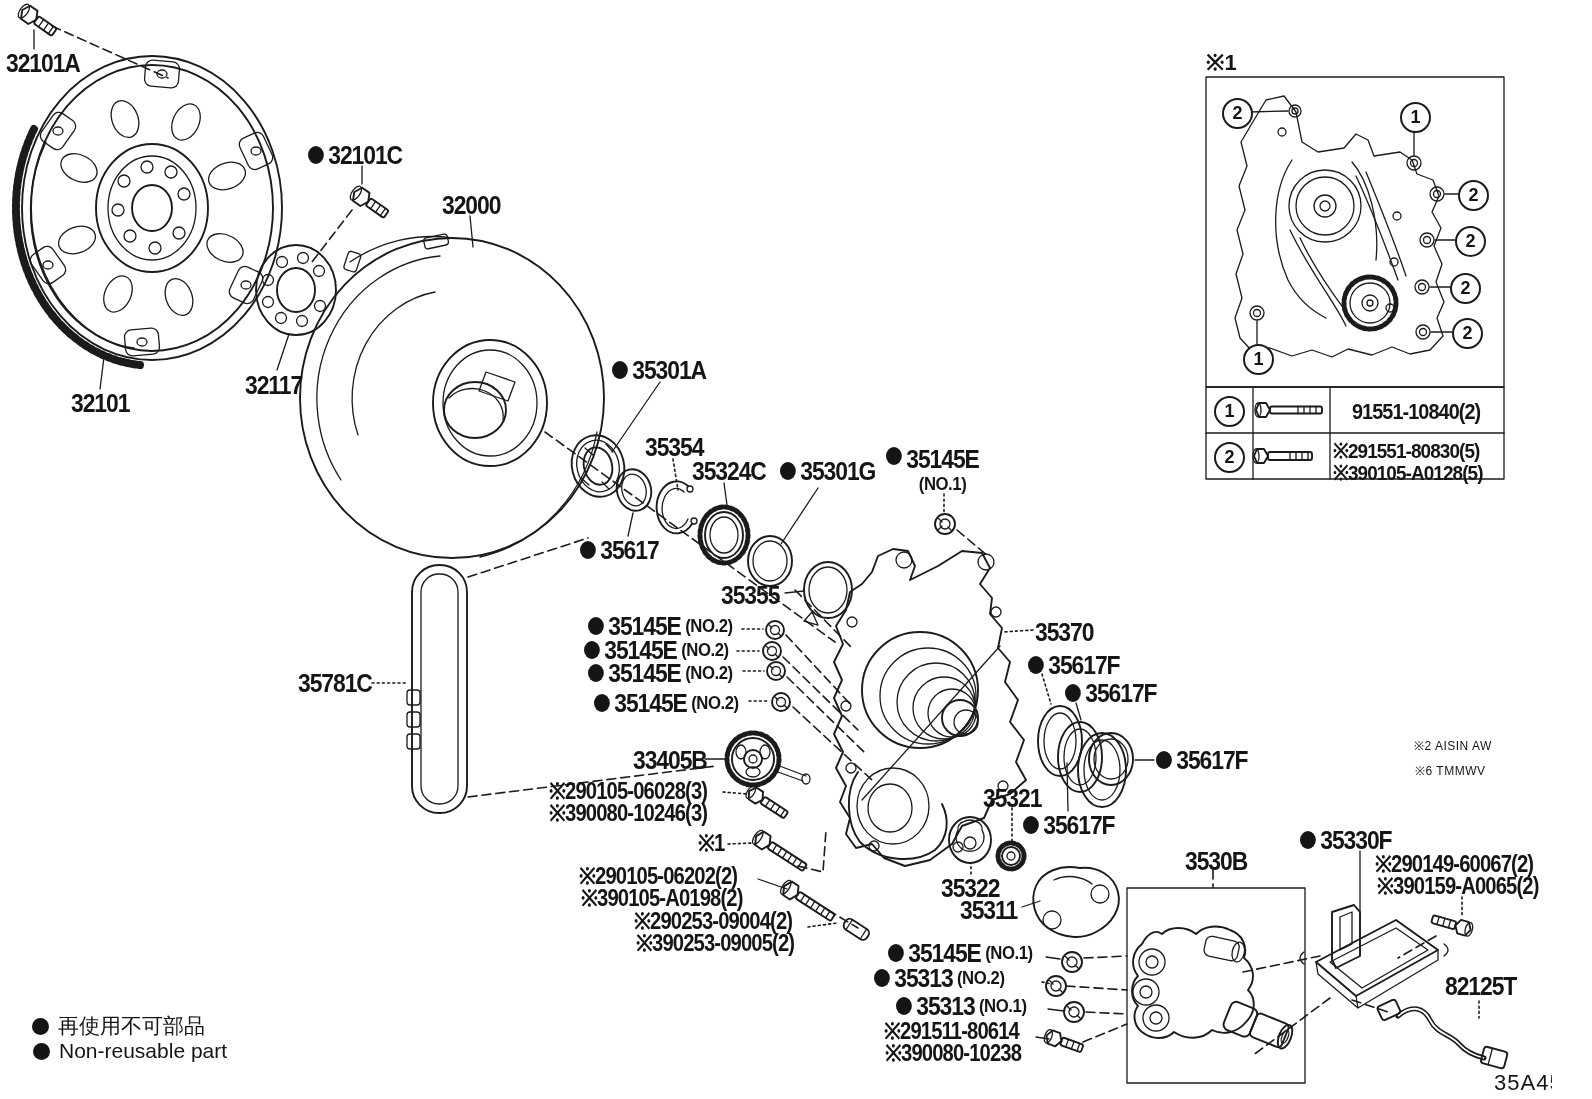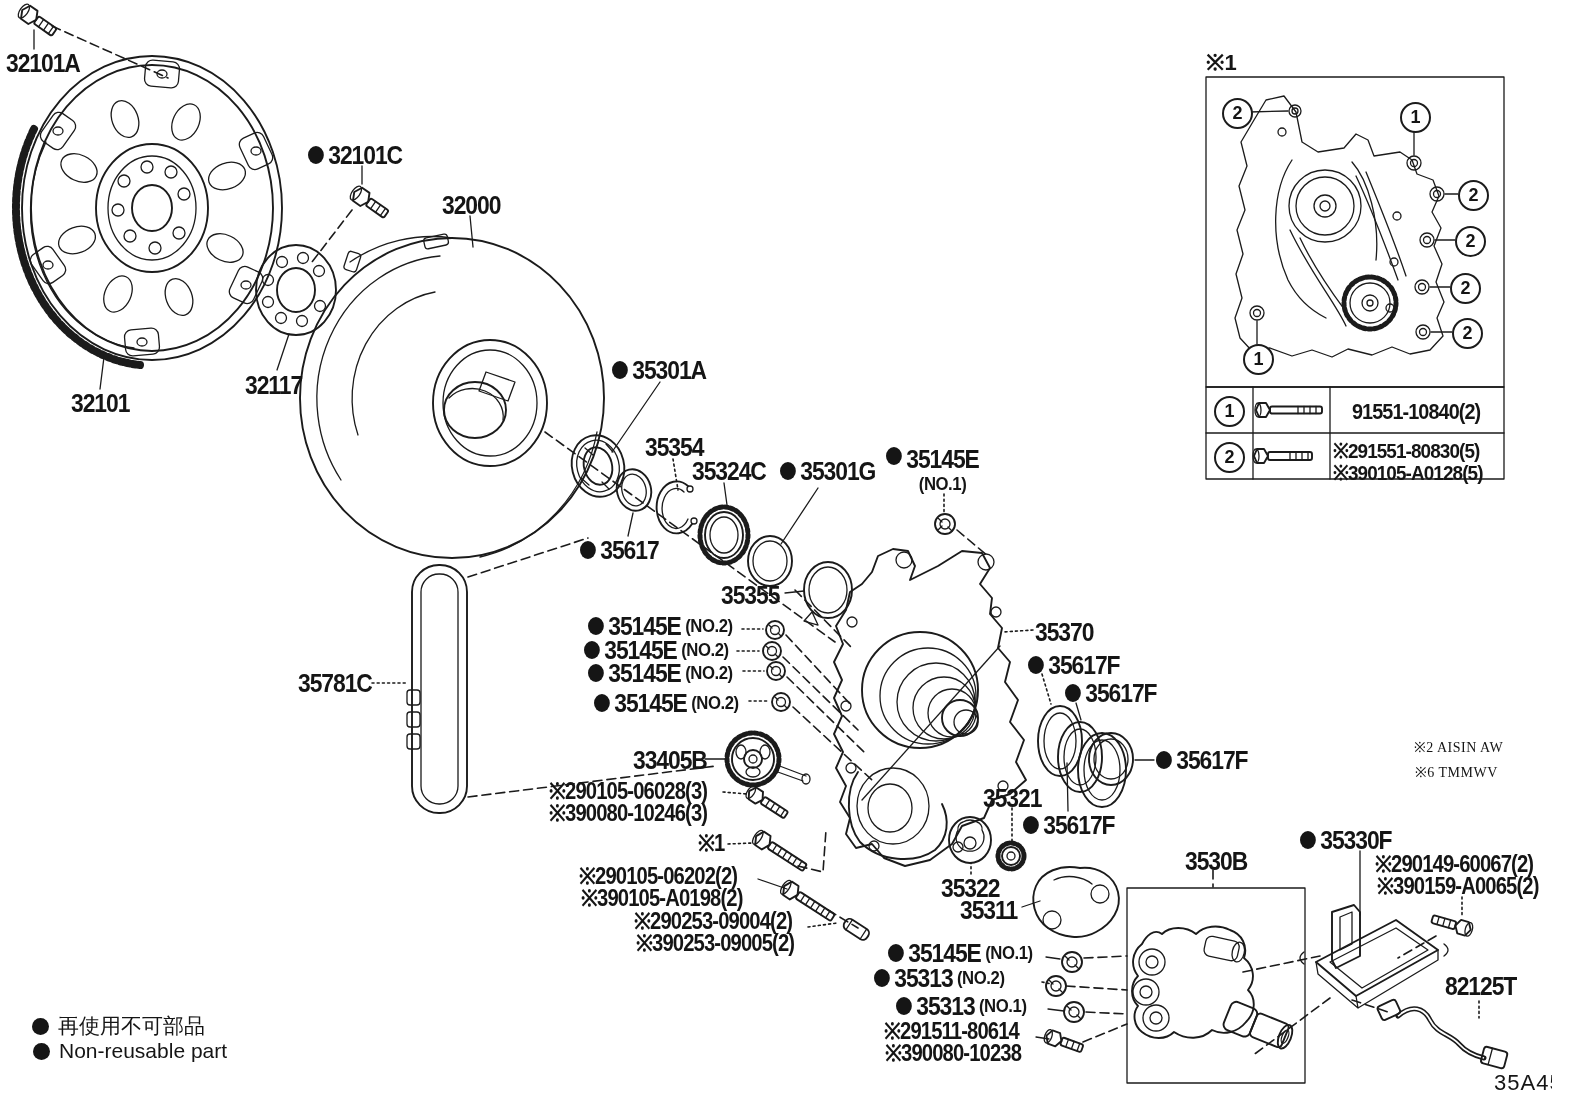--- a/index.html
+++ b/index.html
@@ -17,21 +17,21 @@
   .lbl{position:absolute;display:flex;align-items:center;gap:5px;
        font-weight:700;font-size:26px;line-height:.95;letter-spacing:-1.2px;
        white-space:nowrap;transform:scaleX(.88);transform-origin:left top;}
   .lbl .dot{width:18px;height:18px;border-radius:50%;background:#151515;flex:none;}
   .sub{font-size:19px;font-weight:700;letter-spacing:-.5px;}
   .pn{font-size:23px;letter-spacing:-1px;}
   .stack{display:flex;flex-direction:column;align-items:center;gap:3px;}
   .co{position:absolute;width:27px;height:27px;border:2px solid #1b1b1b;border-radius:50%;
       background:#fff;display:flex;align-items:center;justify-content:center;
       font-weight:700;font-size:18px;}
-  .note{position:absolute;font-size:14px;font-weight:400;letter-spacing:.5px;white-space:nowrap;font-family:Liberation Serif, serif;}
+  .note{position:absolute;font-size:12px;font-weight:400;letter-spacing:.5px;white-space:nowrap;}
   .legend-row{position:absolute;display:flex;align-items:center;gap:9px;font-size:21px;font-weight:400;white-space:nowrap;}
   .legend-row .dot{width:17px;height:17px;border-radius:50%;background:#151515;flex:none;}
   .code{position:absolute;font-size:22px;font-weight:400;letter-spacing:1px;}
   .inset-ref{position:absolute;font-size:22px;font-weight:700;}
   .tcell{position:absolute;font-weight:700;font-size:22px;letter-spacing:-1px;white-space:nowrap;transform:scaleX(.9);transform-origin:left top;}
 </style>
 </head>
 <body>
 
 <div class="stage">

